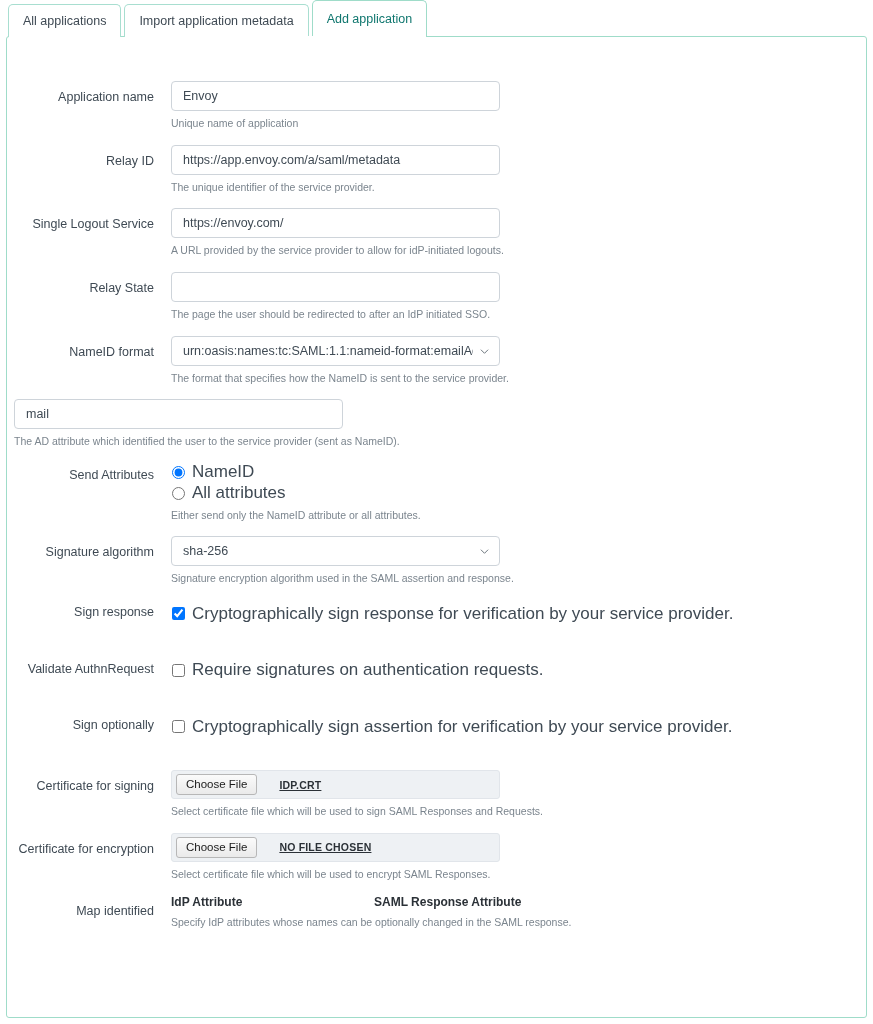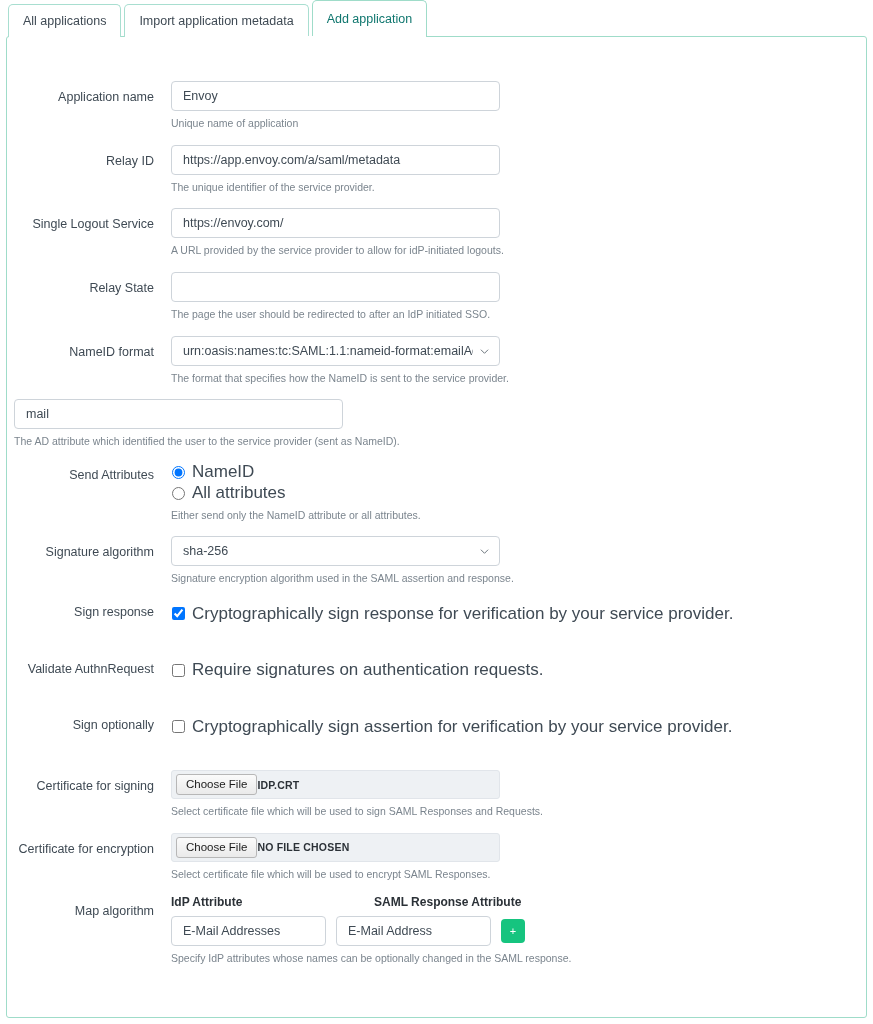--- a/index.html
+++ b/index.html
@@ -177,22 +177,23 @@
     color: #1a1a1a;
     padding: 2px 9px;
     line-height: 1.3;
     font-family: "Liberation Sans", sans-serif;
     cursor: pointer;
   }
   .fname {
     font-size: 10.5px;
     font-weight: bold;
     color: #2b3137;
-    margin-left: 0;
+    margin-left: 22px;
     letter-spacing: .2px;
+    text-decoration: underline;
   }
 
   
   .maphdr { display: flex; margin-bottom: 7px; gap: 48px; }
   .maphdr span {
     font-size: 12px;
     font-weight: bold;
     color: #2b3137;
   }
   .maphdr .c1 { width: 155px; }
@@ -387,31 +388,26 @@
         <div class="field">
           <div class="filebox">
             <button class="choose">Choose File</button>
             <span class="fname">NO FILE CHOSEN</span>
           </div>
           <div class="hint">Select certificate file which will be used to encrypt SAML Responses.</div>
         </div>
       </div>
 
       <div class="row">
-        <div class="label">Map algorithm</div>
+        <div class="label">Map identified</div>
         <div class="field">
           <div class="maphdr">
             <span class="c1">IdP Attribute</span>
             <span class="c2">SAML Response Attribute</span>
           </div>
-          <div class="maprow">
-            <input class="mtxt" type="text" value="E-Mail Addresses" style="">
-            <input class="mtxt" type="text" value="E-Mail Address" style="">
-            <button class="plusbtn">+</button>
-          </div>
           <div class="hint tight">Specify IdP attributes whose names can be optionally changed in the SAML response.</div>
 
         </div>
       </div>
 
     </div>
   </div>
 
   <div class="tab-mask"></div>
 </div>

